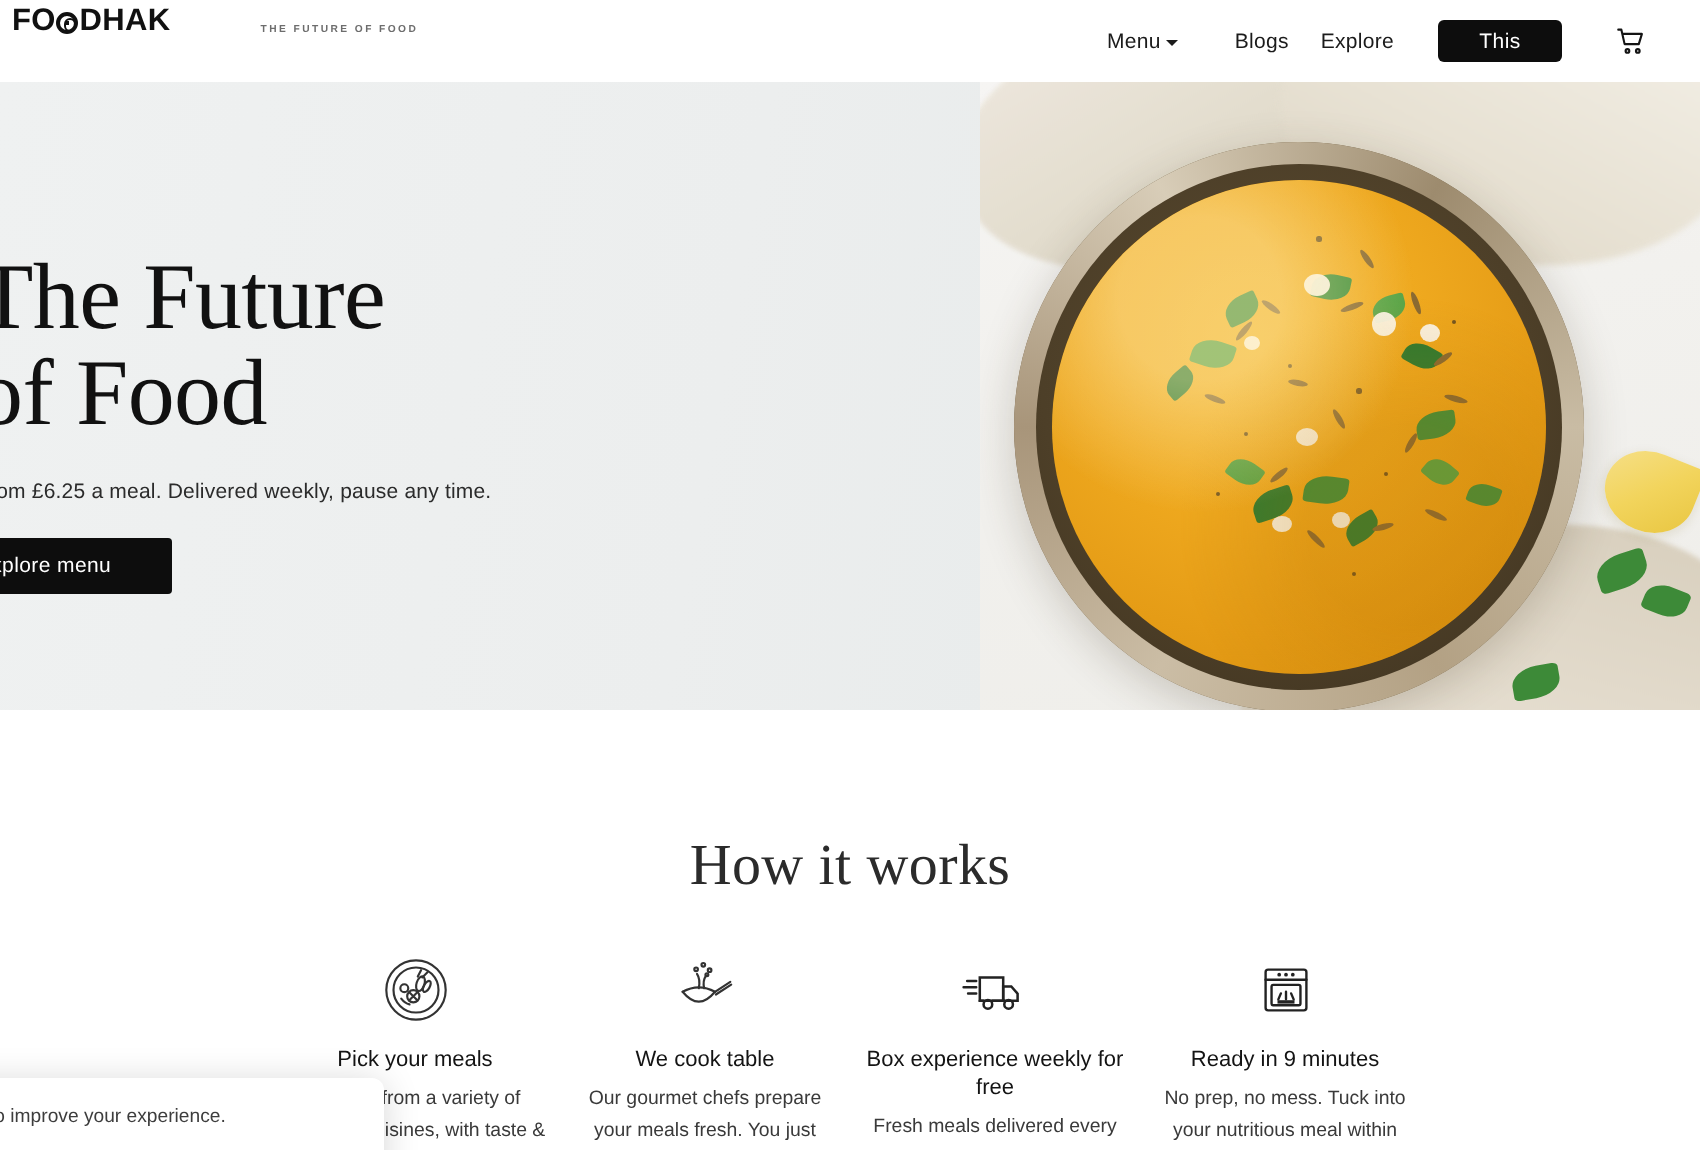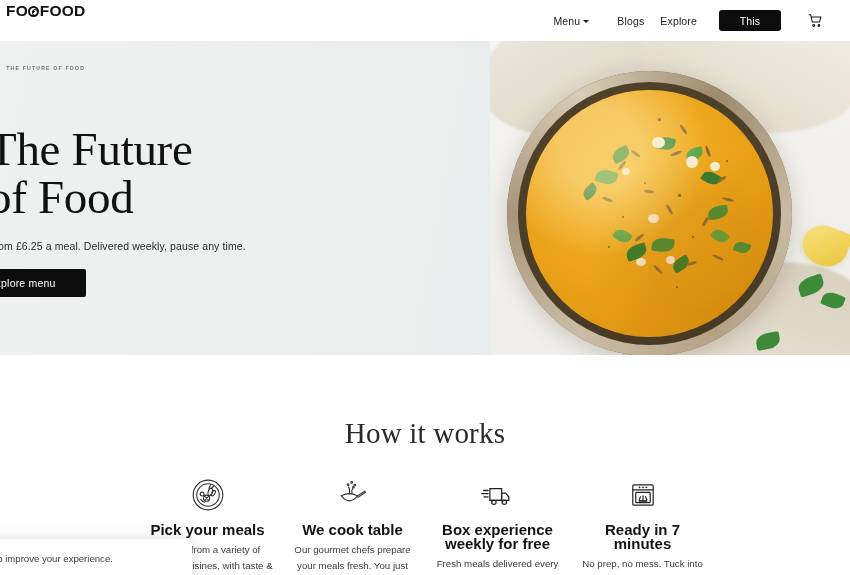--- a/index.html
+++ b/index.html
@@ -12,21 +12,21 @@
   .page { position: relative; width: 850px; height: 575px; overflow: hidden; background:#fff; }
 
   
   .header {
     position: absolute; top: 0; left: 0; width: 850px; height: 41px;
     background: #ffffff; z-index: 40;
     display: flex; align-items: center;
   }
   .logo-wrap {
     position: absolute; left: 6px; top: 3px;
-    display: flex; flex-direction: column; align-items: center;
+    display: flex; flex-direction: row; align-items: flex-end;
     line-height: 1;
     gap: 45px;
   }
   .logo-main {
     font-family: "Liberation Sans", sans-serif;
     font-weight: 700; font-size: 15.5px; letter-spacing: 0.2px;
     color: #111111; display: flex; align-items: center;
   }
   .logo-o-special {
     display: inline-block; width: 11px; height: 11px;
@@ -185,21 +185,21 @@
   }
   .features {
     display: flex; justify-content: center; margin-top: 26px; gap: 0;
   }
   .feature {
     width: 145px; padding: 0 6px; text-align:center;
     display:flex; flex-direction:column; align-items:center;
   }
   .feature-icon { height: 38px; display:flex; align-items:center; justify-content:center; margin-bottom: 9px;}
   .feature-title {
-    font-size: 15px; font-weight: 700; color:#141414; line-height: 14px; margin-bottom: 5px;
+    font-size: 11px; font-weight: 400; color:#141414; line-height: 14px; margin-bottom: 5px;
   }
   .feature-desc {
     font-size: 9.7px; color:#3a3a3a; line-height: 16px;
   }
 
   
   .cookie {
     position: absolute; left: -118px; bottom: -94px;
     width: 310px; min-height: 130px;
     background: #ffffff; border-radius: 6px;
@@ -212,21 +212,21 @@
 <body>
 
 <div class="page">
 
   <div class="header">
 
     <div class="logo-wrap">
       <div class="logo-main">
         <span>FO</span>
         <span class="logo-o-special"></span>
-        <span>FOOD</span>
+        <span>DHAK</span>
       </div>
       <div class="logo-sub">THE FUTURE OF FOOD</div>
     </div>
 
     <div class="nav">
       <a class="nav-link nav-menu">
         <span>Menu</span>
         <span class="caret"></span>
       </a>
       <a class="nav-link nav-blogs">
@@ -384,21 +384,21 @@
             <rect x="8" y="8" width="24" height="24" rx="1.5"></rect>
             <path d="M8 14 h24"></path>
             <circle cx="16" cy="11" r="1.1" fill="#222" stroke="none"></circle>
             <circle cx="20" cy="11" r="1.1" fill="#222" stroke="none"></circle>
             <circle cx="24" cy="11" r="1.1" fill="#222" stroke="none"></circle>
             <rect x="11.5" y="17" width="17" height="12" rx="1"></rect>
             <path d="M15 26 h10 v2 h-10 z" fill="#222" stroke="none"></path>
             <path d="M17 22 l-1.5 3.5 M20 21 v4.5 M23 22 l1.5 3.5"></path>
           </svg>
         </div>
-        <div class="feature-title">Ready in 7 minutes</div>
+        <div class="feature-title">Ready in 9 minutes</div>
         <div class="feature-desc">No prep, no mess. Tuck into your nutritious meal within minutes.</div>
       </div>
 
     </div>
   </div>
 
   <div class="cookie">
     <div class="cookie-text">This site uses cookies to improve your experience.</div>
 
   </div>

